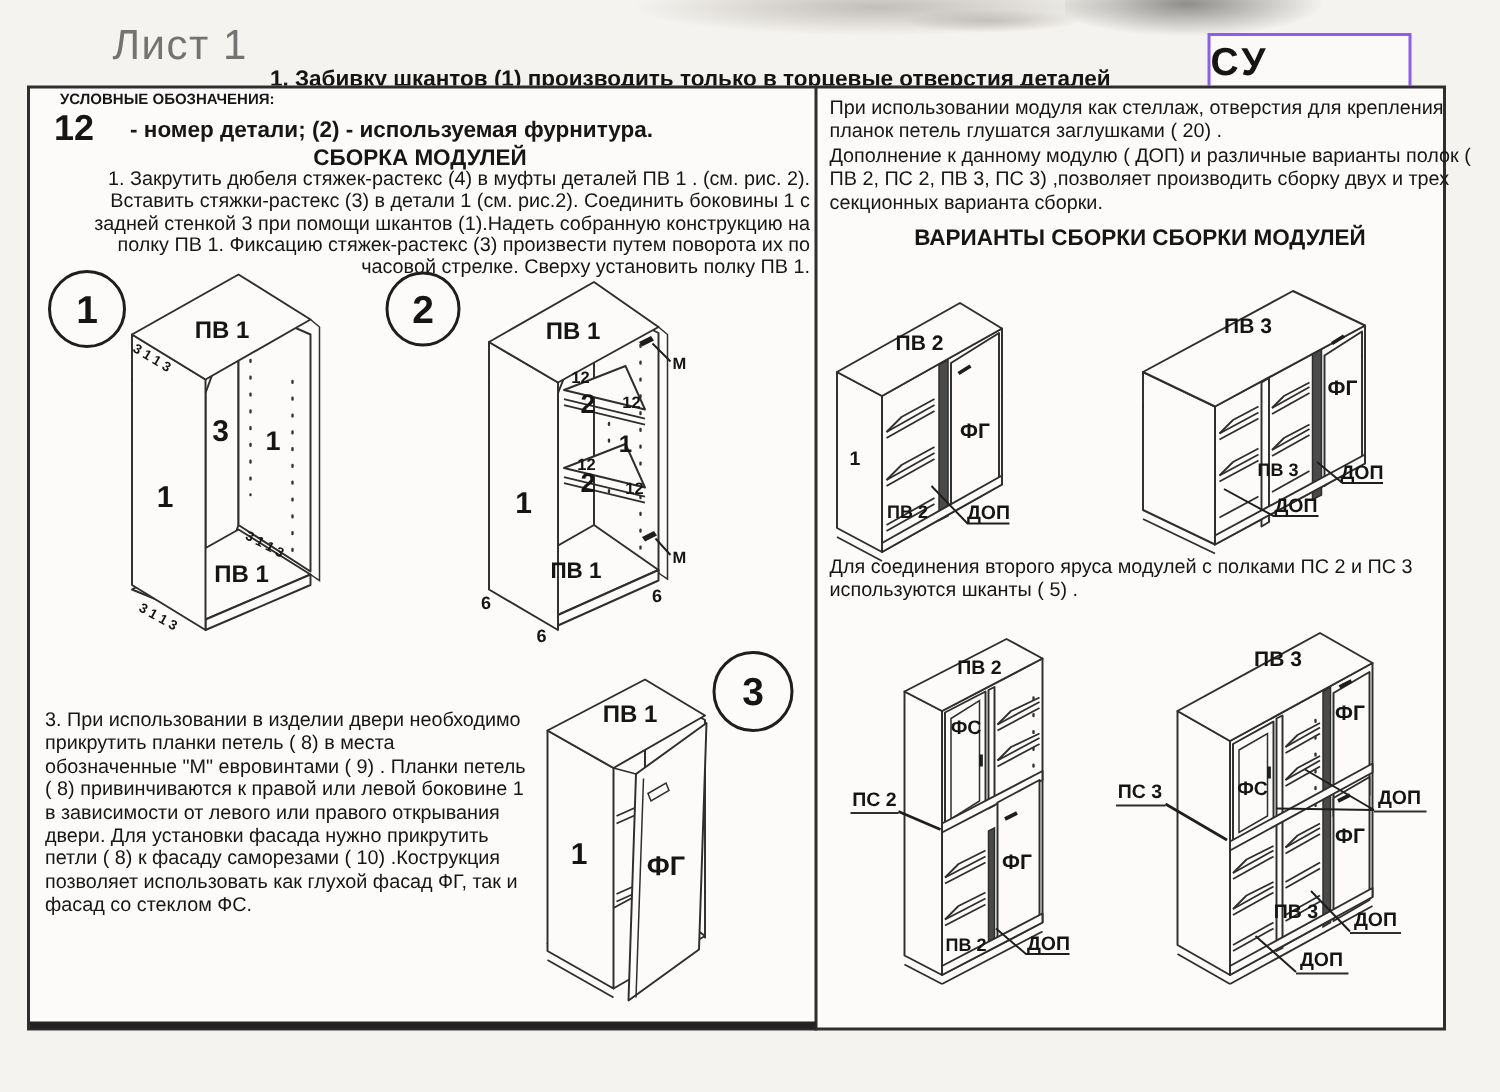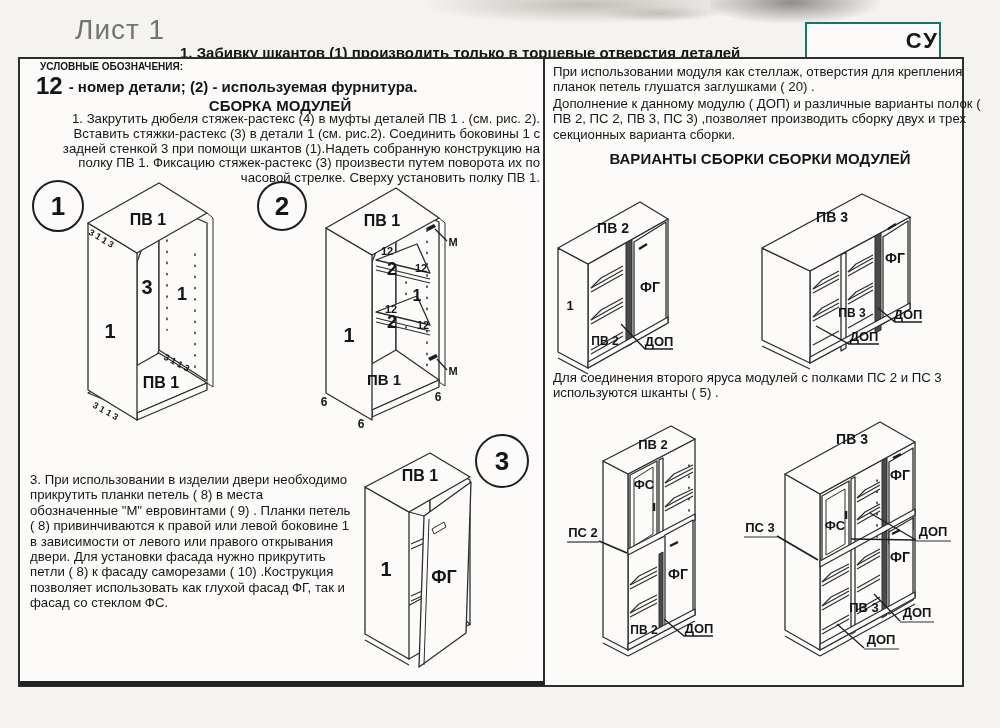--- a/index.html
+++ b/index.html
@@ -5,30 +5,30 @@
   html,body{margin:0;padding:0;}
   body{width:1000px;height:728px;background:#efede9;font-family:"Liberation Sans",sans-serif;}
   .page{position:relative;width:1000px;height:728px;background:#f5f3ef;overflow:hidden;}
   .abs{position:absolute;}
   .t{color:#161616;}
   .smudge1{left:420px;top:0;width:330px;height:24px;background:radial-gradient(ellipse at 50% 20%,rgba(110,105,100,.38),transparent 70%);}
   .smudge2{left:710px;top:0;width:180px;height:26px;background:radial-gradient(ellipse at 45% 10%,rgba(60,58,55,.55),transparent 65%);}
   .smudge3{left:600px;top:6px;width:120px;height:16px;background:radial-gradient(ellipse at 50% 50%,rgba(120,115,108,.3),transparent 70%);}
   .hdr-sheet{left:36px;top:14px;font-size:28px;letter-spacing:1px;color:#737373;margin-left:39px;}
   .hdr-note{left:180px;top:24px;font-size:15px;font-weight:bold;color:#141414;margin-top:20px;}
-  .stamp{left:805px;top:22px;width:132px;height:34px;border:2px solid #0f766e;background:#fbfaf8;display:flex;align-items:center;justify-content:flex-end;font-size:22px;font-weight:bold;letter-spacing:2px;color:#151515;}
+  .stamp{left:805px;top:22px;width:132px;height:34px;border:2px solid #8b5cf6;background:#fbfaf8;display:flex;align-items:center;justify-content:flex-start;font-size:26px;font-weight:bold;letter-spacing:2px;color:#151515;}
   .main-box{left:18px;top:57px;width:946px;height:630px;border:2px solid #2e2e2e;background:#fcfbf9;box-sizing:border-box;}
   .v-div{left:543px;top:57px;width:2px;height:630px;background:#2e2e2e;}
   .thickseg{left:20px;top:681px;width:524px;height:5px;background:#232323;}
   .bold{font-weight:bold;}
   .para{font-size:13.2px;line-height:15.4px;color:#161616;}
   .tight{line-height:14.8px;text-align:right;}
   .center{text-align:center;}
   .num12{font-size:24px;font-weight:bold;vertical-align:-2px;}
-  .legrest{font-size:15px;font-weight:bold;margin-left:6px;}
+  .legrest{font-size:15px;font-weight:bold;margin-left:24px;}
   svg{position:absolute;overflow:visible;}
   svg text{font-family:"Liberation Sans",sans-serif;font-weight:bold;fill:#151515;text-anchor:middle;}
   .f20{font-size:20px;} .f18{font-size:18px;} .f16{font-size:16px;}
   .f15{font-size:15px;} .f14{font-size:14px;} .f13{font-size:13px;} .f12{font-size:12px;}
   .f11{font-size:11px;} .edge{font-size:9px;text-anchor:start;}
   .face{fill:#fcfbf9;stroke:#2e2e2e;stroke-width:1.3;stroke-linejoin:round;}
   .ln{stroke:#2e2e2e;stroke-width:1.2;fill:none;stroke-linejoin:round;}
   .thin{stroke:#2e2e2e;stroke-width:1;fill:none;}
   .dark{fill:#4a4a4a;stroke:#2e2e2e;stroke-width:1;}
   .dots{stroke:#333;stroke-width:1.6;stroke-dasharray:1.2 10;stroke-linecap:round;fill:none;}

